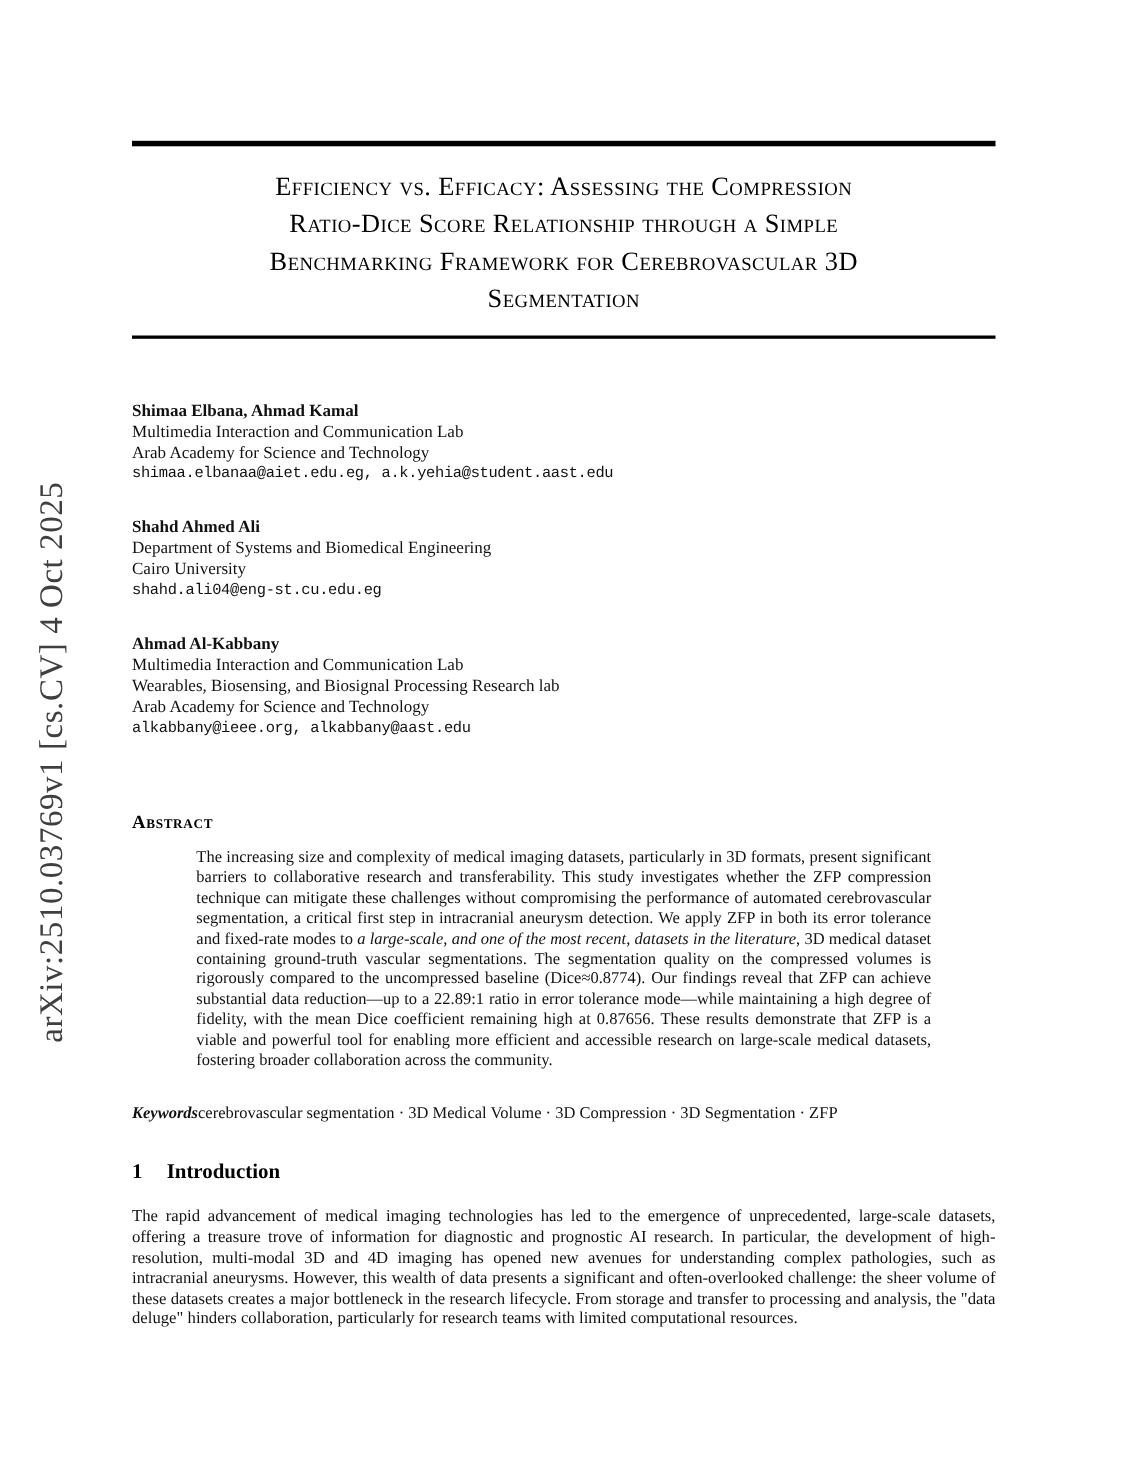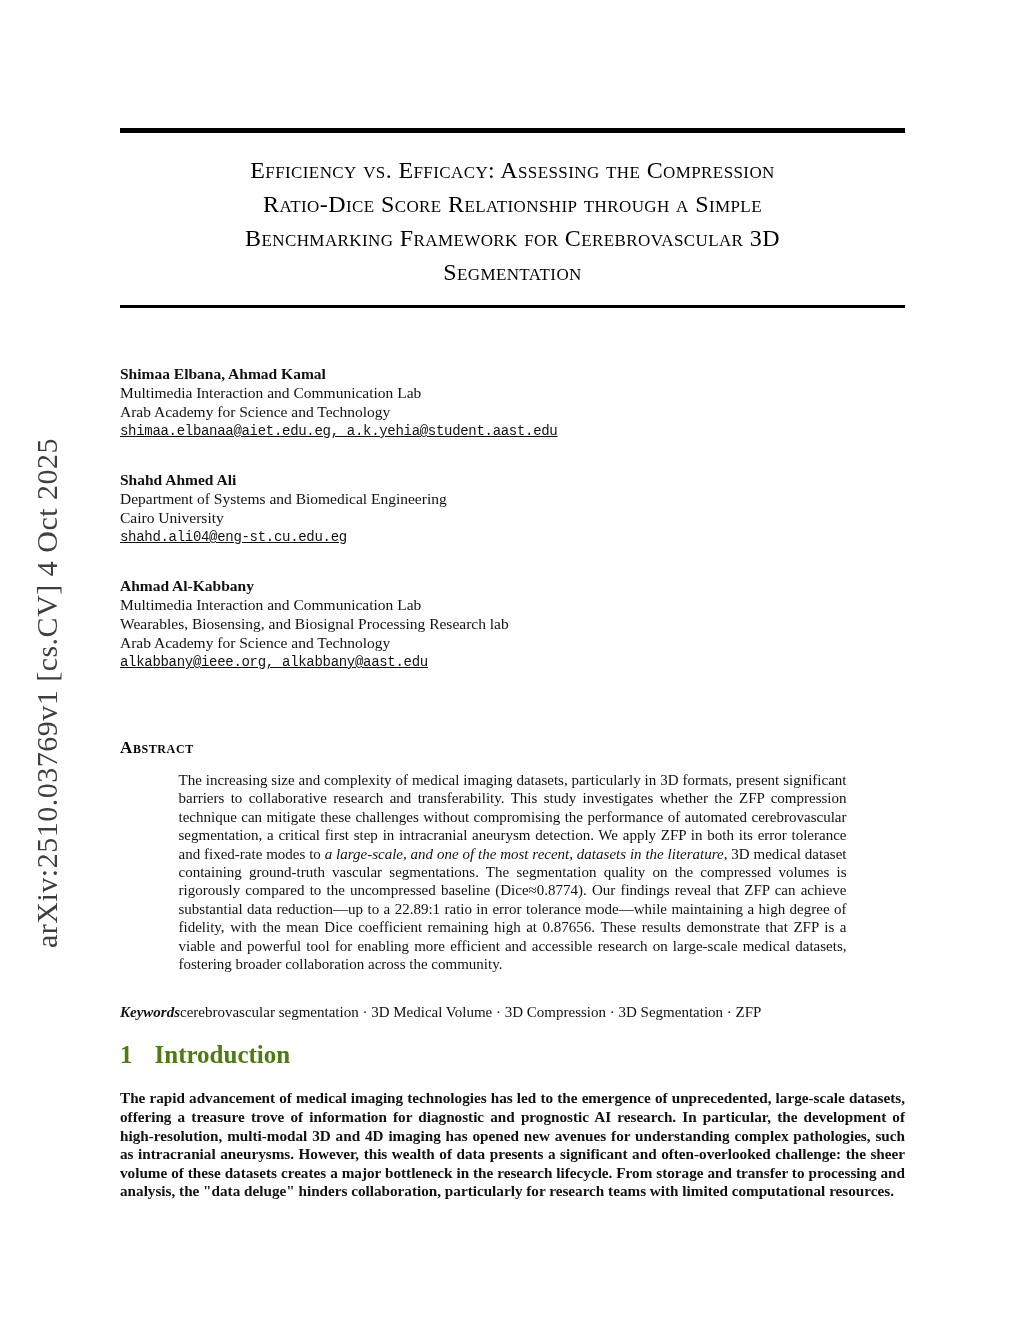--- a/index.html
+++ b/index.html
@@ -50,21 +50,20 @@
 
   .authors { margin-top: 56px; text-align: left; }
   .author-block { margin-bottom: 29px; }
   .author-name { font-weight: bold; font-size: 15.5px; line-height: 19px; }
   .affil { font-size: 15.5px; line-height: 19px; }
   .email {
     font-family: "Liberation Mono", monospace;
     font-size: 14px;
     line-height: 20px;
     letter-spacing: -0.3px;
-    text-decoration: underline;
   }
 
   .abstract-heading {
     margin-top: 66px;
     font-variant: small-caps;
     font-weight: bold;
     font-size: 17px;
     letter-spacing: 0.6px;
     color: #000;
   }
@@ -78,33 +77,32 @@
   .abstract-text em { }
 
   .keywords {
     margin-top: 30px;
     font-size: 15px;
     line-height: 19px;
   }
   .kw-label { font-weight: bold; font-style: italic; }
 
   .section-heading {
-    margin-top: 19px;
-    font-size: 25px;
+    margin-top: 33px;
+    font-size: 19px;
     font-weight: bold;
-    color: #4d7c0f;
+    color: #000000;
   }
   .section-number { margin-right: 22px; }
 
   .body-text {
     margin-top: 20px;
     text-align: justify;
     font-size: 15.2px;
     line-height: 18.6px;
-    font-weight: bold;
   }
 </style>
 </head>
 <body>
 
 <div class="page">
 
   <div class="arxiv-sidebar">arXiv:2510.03769v1  [cs.CV]  4 Oct 2025</div>
 
   <div class="content">

